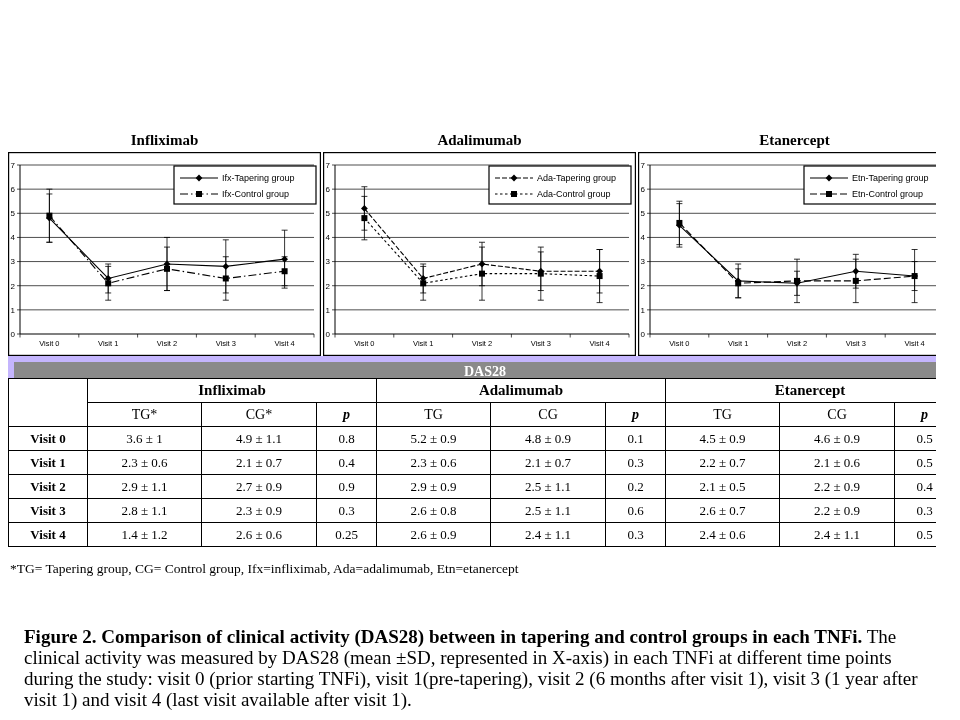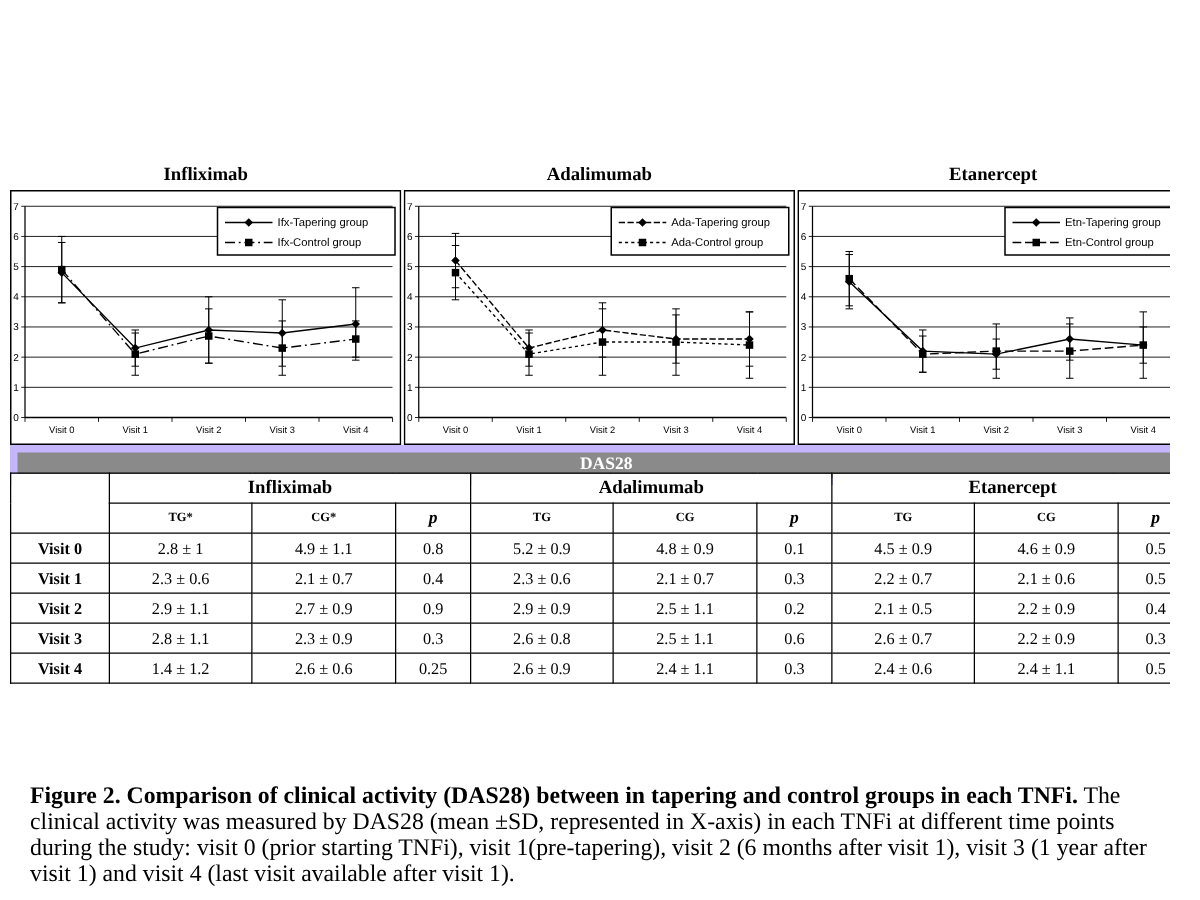--- a/index.html
+++ b/index.html
@@ -18,21 +18,21 @@
   .das28-banner{position:absolute;left:8px;top:356px;width:942px;height:20px;
                 background:#8a8a8a;border:6px solid #c4b5fd;color:#fff;font-weight:bold;
                 font-size:14px;line-height:20px;text-align:center;
                 font-family:"Liberation Serif",serif;}
   
   .data-table{position:absolute;left:8px;top:378px;width:946px;border-collapse:collapse;
               table-layout:fixed;font-family:"Liberation Serif",serif;}
   .data-table th,.data-table td{border:1px solid #000;text-align:center;vertical-align:middle;
               padding:0;height:23px;font-size:13px;background:#fff;overflow:hidden;}
   .data-table tr.group-row th{font-size:15px;font-weight:bold;}
-  .data-table tr.sub-row th{font-size:10px;font-weight:bold;}
+  .data-table tr.sub-row th{font-size:14px;font-weight:normal;}
   .data-table tr.sub-row th.pcol{font-weight:bold;font-style:italic;font-size:14px;}
   .data-table td.rowlabel{font-weight:bold;}
   
   .footnote{position:absolute;left:10px;top:561px;margin:0;font-size:13.5px;
             font-family:"Liberation Serif",serif;}
   .caption{position:absolute;left:24px;top:626px;width:912px;margin:0;font-size:19px;
            line-height:21px;font-family:"Liberation Serif",serif;}
 </style>
 </head>
 <body>
@@ -345,21 +345,21 @@
         <th>CG</th>
         <th class="pcol">p</th>
         <th>TG</th>
         <th>CG</th>
         <th class="pcol">p</th>
       </tr>
     </thead>
     <tbody id="table-body">
         <tr>
           <td class="rowlabel">Visit 0</td>
-          <td>2.8 ± 1</td>
+          <td>3.6 ± 1</td>
           <td>4.9 ± 1.1</td>
           <td>0.8</td>
           <td>5.2 ± 0.9</td>
           <td>4.8 ± 0.9</td>
           <td>0.1</td>
           <td>4.5 ± 0.9</td>
           <td>4.6 ± 0.9</td>
           <td>0.5</td>
         </tr>
         <tr>
@@ -406,16 +406,17 @@
           <td>2.6 ± 0.9</td>
           <td>2.4 ± 1.1</td>
           <td>0.3</td>
           <td>2.4 ± 0.6</td>
           <td>2.4 ± 1.1</td>
           <td>0.5</td>
         </tr>
       </tbody>
   </table>
 
+  <p class="footnote">*TG= Tapering group, CG= Control group, Ifx=infliximab, Ada=adalimumab, Etn=etanercept</p>
 
   <p class="caption"><b>Figure 2. Comparison of clinical activity (DAS28) between in tapering and control groups in each TNFi.</b><span> The clinical activity was measured by DAS28 (mean ±SD, represented in X-axis) in each TNFi at different time points during the study: visit 0 (prior starting TNFi), visit 1(pre-tapering), visit 2 (6 months after visit 1), visit 3 (1 year after visit 1) and visit 4 (last visit available after visit 1).</span></p>
 
 </div>
 
 </body></html>

